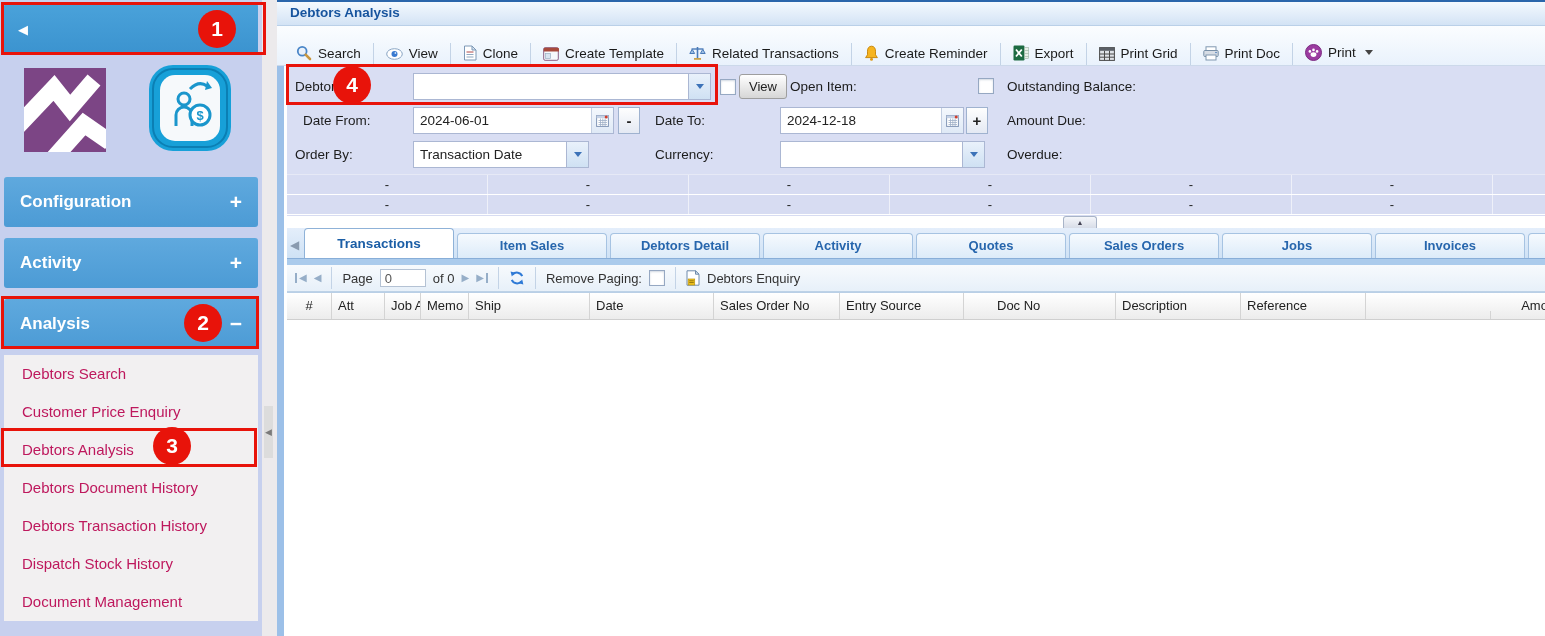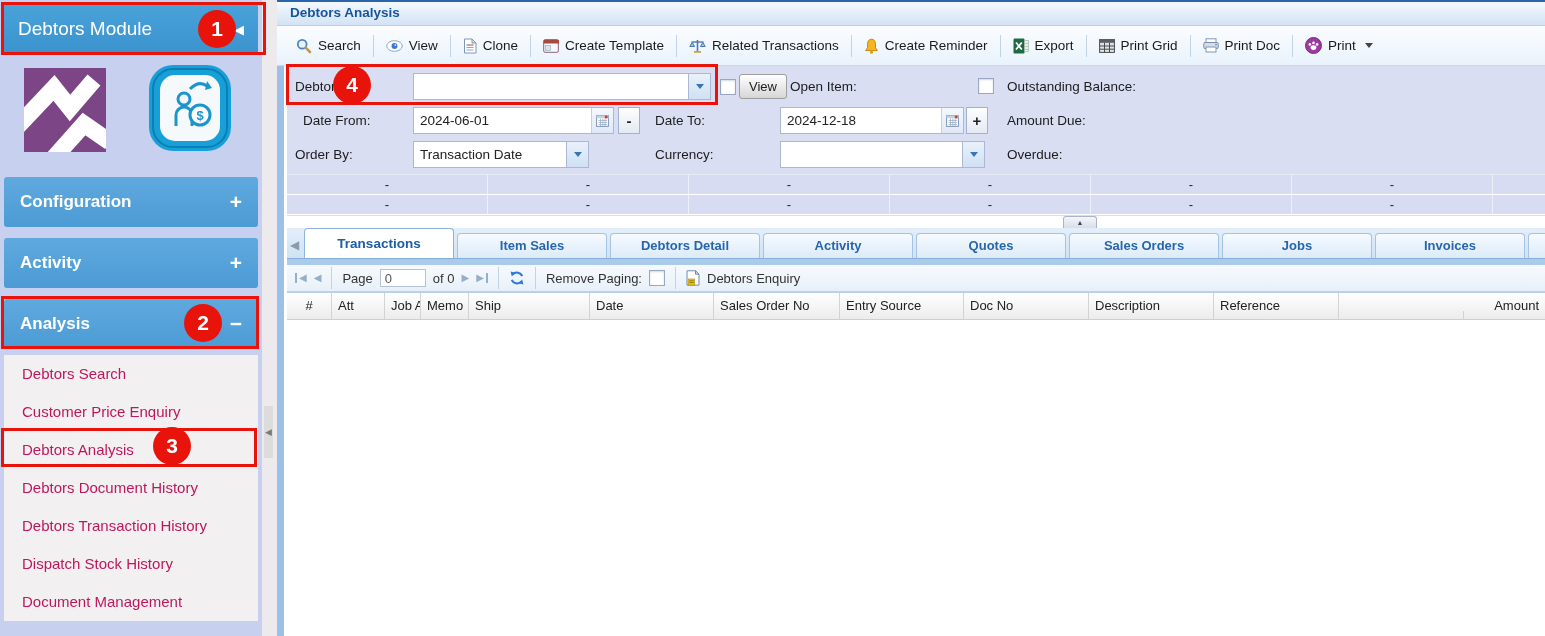--- a/index.html
+++ b/index.html
@@ -25,21 +25,21 @@
   .splitter{position:absolute;left:262px;top:0;width:15px;height:636px;background:#eceaec;}
   .splitter .grip{position:absolute;left:2px;top:406px;width:9px;height:52px;background:#dcdcdc;
     display:flex;align-items:center;justify-content:center;color:#7a7a7a;font-size:9px;}
 
   
   .main{position:absolute;left:277px;top:0;width:1268px;height:636px;background:#fff;}
   .titlebar{position:absolute;top:0;left:0;right:0;height:26px;background:linear-gradient(#f4f9fe,#d3e3f5);
     border-top:2px solid #2b66ab;border-bottom:1px solid #bad0e8;box-sizing:border-box;
     color:#17549e;font-weight:bold;font-size:13.5px;line-height:22px;padding-left:13px;}
   .toolbar{position:absolute;top:26px;left:0;right:0;height:40px;background:linear-gradient(#fbfdff,#e9f2fc);
-    border-bottom:1px solid #ccd9ea;display:flex;align-items:center;padding-left:10px;box-sizing:border-box;}
+    border-bottom:1px solid #ccd9ea;display:flex;align-items:flex-end;padding-left:10px;box-sizing:border-box;}
   .tbtn{display:flex;align-items:center;gap:6px;padding:4px 9px;font-size:13.5px;color:#1a1a1a;border-radius:3px;white-space:nowrap;}
   .tbtn .ic{display:inline-flex;line-height:0;}
   .tsep{width:1px;height:22px;background:#c3d3e6;margin:0 3px;flex:none;}
   .caret{width:0;height:0;border-left:4px solid transparent;border-right:4px solid transparent;border-top:5px solid #444;margin-left:3px;}
 
   .blue-strip{position:absolute;left:0;top:66px;bottom:0;width:7px;background:#9cc0e8;}
 
   
   .form{position:absolute;left:10px;right:0;top:66px;height:108px;background:#d9def3;}
   .flabel{position:absolute;font-size:13.5px;color:#1c1c1c;white-space:nowrap;}
@@ -107,21 +107,20 @@
   .ann-circle{position:absolute;width:38px;height:38px;border-radius:50%;background:#e8130a;color:#fff;
     font-size:21px;font-weight:bold;display:flex;align-items:center;justify-content:center;z-index:51;}
 </style>
 </head>
 <body>
 
 <div class="screen">
 
   <aside class="sidebar">
     <div class="side-header">
-      <span class="title">Debtors Module</span>
       <span class="collapse-arrow">◀</span>
     </div>
 
     <div class="side-icons">
       <span class="logo-purple">
         <svg width="82" height="84" viewBox="0 0 82 84">
           <rect width="82" height="84" fill="#7c4585"></rect>
           <path d="M-6 58 L30 20 L46 40 L70 12" stroke="#fff" stroke-width="17" fill="none"></path>
           <path d="M28 92 L60 56 L86 74" stroke="#fff" stroke-width="17" fill="none"></path>
         </svg>
@@ -455,21 +454,21 @@
 
     <div class="gridhead">
       <span class="gcell center" style="width:45px;">#</span>
       <span class="gcell" style="width:53px;">Att</span>
       <span class="gcell" style="width:36px;">Job At</span>
       <span class="gcell" style="width:48px;">Memo</span>
       <span class="gcell" style="width:121px;">Ship</span>
       <span class="gcell" style="width:124px;">Date</span>
       <span class="gcell" style="width:126px;">Sales Order No</span>
       <span class="gcell" style="width:124px;">Entry Source</span>
-      <span class="gcell" style="width:125px;">Doc No</span>
+      <span class="gcell" style="width:125px;margin-left:27px;">Doc No</span>
       <span class="gcell" style="width:125px;">Description</span>
       <span class="gcell" style="width:125px;">Reference</span>
       <span class="gcell" style="width:125px;margin-top:18px;">Order No</span>
       <span class="gcell right" style="width:81px;border-right:none;">Amount</span>
     </div>
     <div class="gridbody"></div>
   </div>
 
   <div class="ann-rect" style="left:1px;top:2px;width:265px;height:53px;"></div>
   <div class="ann-circle" style="left:198px;top:10px;">1</div>

